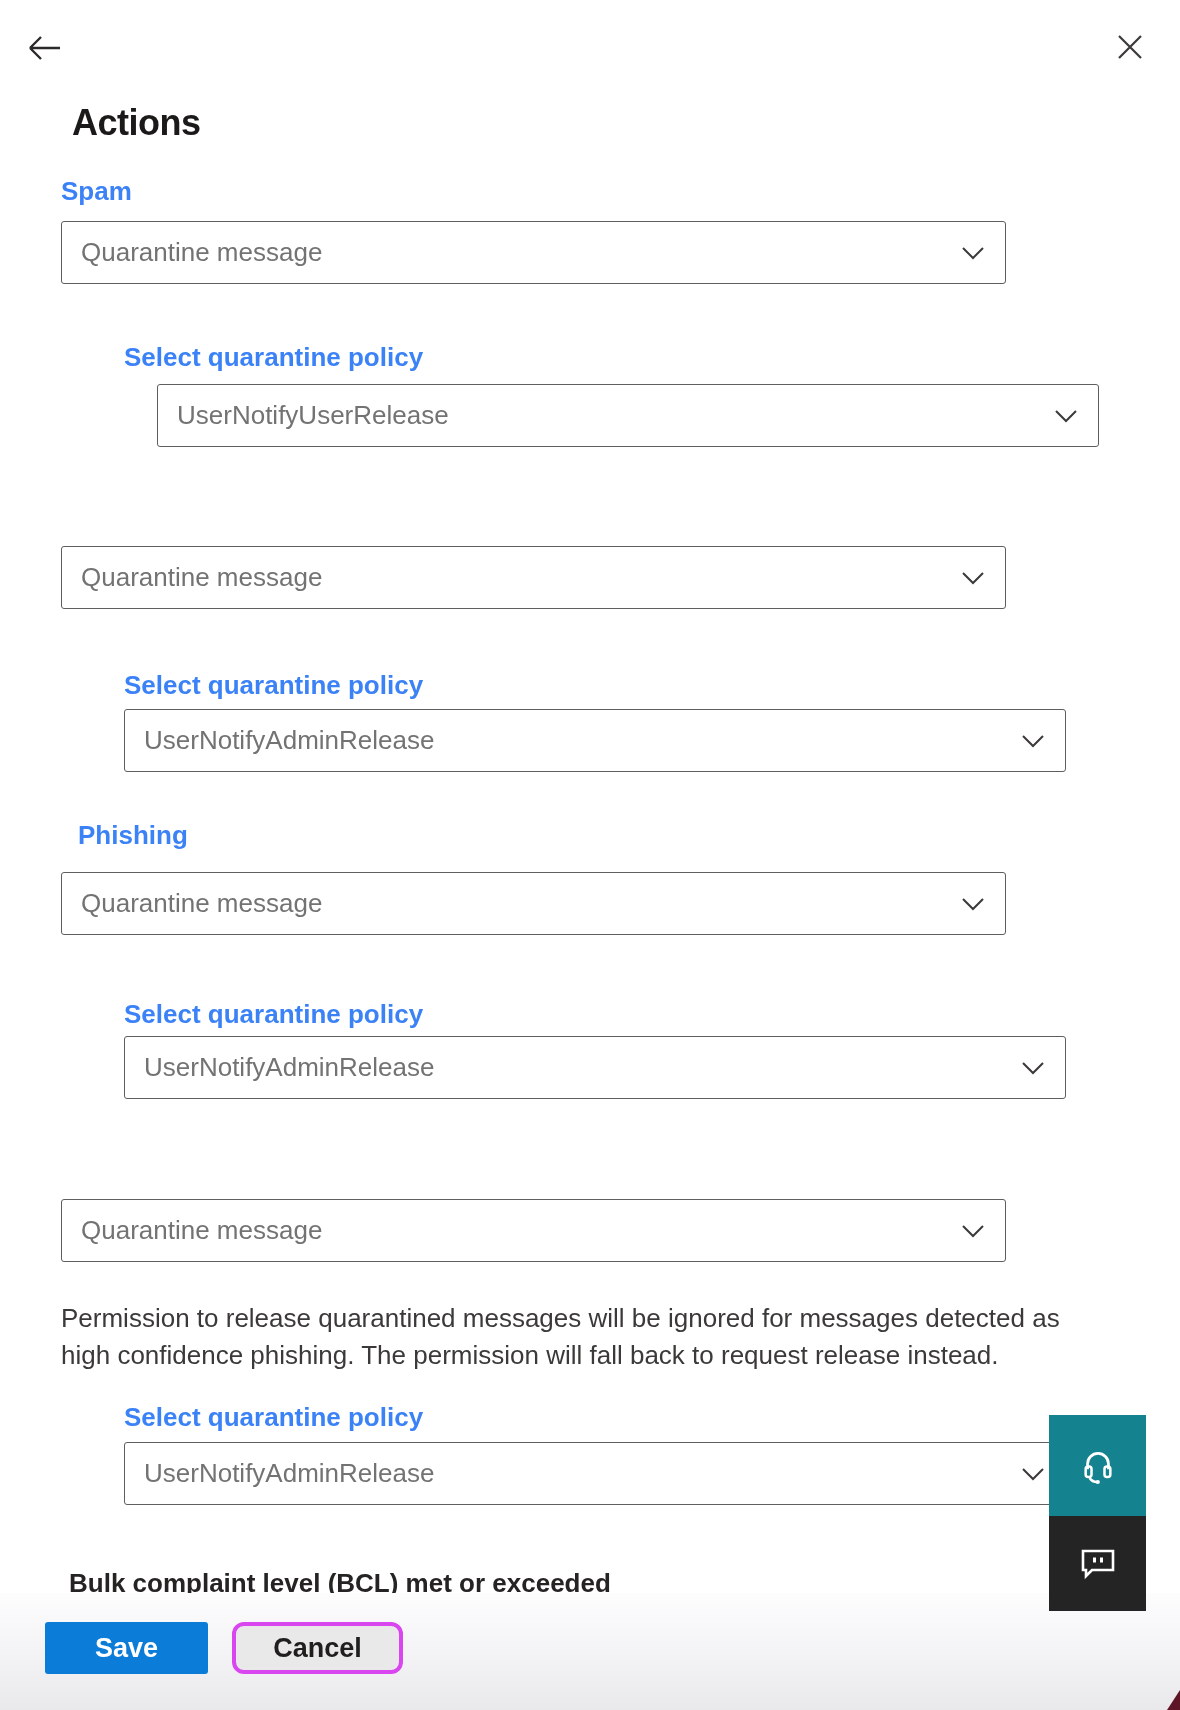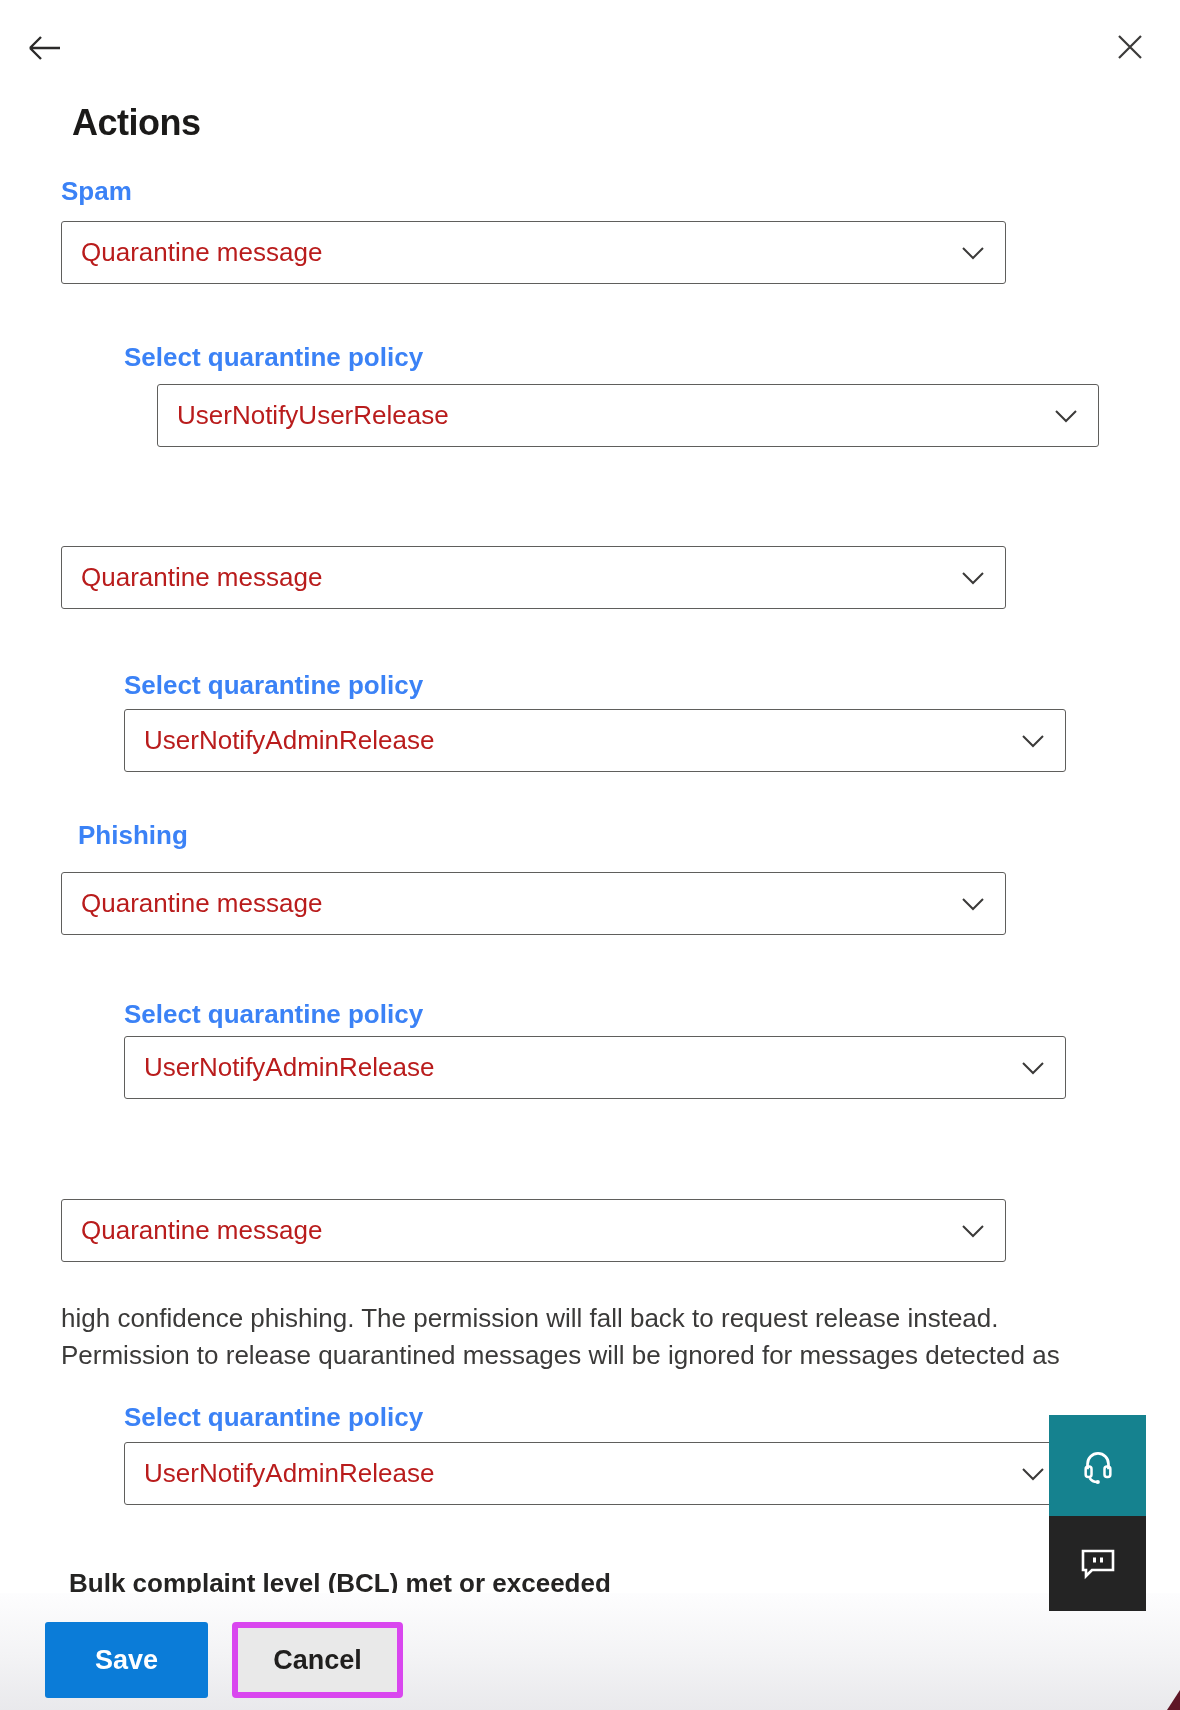--- a/index.html
+++ b/index.html
@@ -18,41 +18,41 @@
     font-size:36px;font-weight:700;color:#1b1a19;letter-spacing:-0.5px;
   }
   .field-label{
     position:absolute;margin:0;font-size:26px;font-weight:600;color:#3b82f6;white-space:nowrap;
   }
   .combo{
     position:absolute;height:63px;box-sizing:border-box;background:#fff;
     border:1.5px solid #5f5e5c;border-radius:3px;
     display:flex;align-items:center;padding:0 60px 0 19px;cursor:pointer;
   }
-  .combo .value{font-size:26px;color:#b91c1c;white-space:nowrap;}
+  .combo .value{font-size:26px;color:#737373;white-space:nowrap;}
   .combo .chev{position:absolute;right:20px;top:50%;margin-top:-7px;}
   .note{
     position:absolute;left:61px;top:1300px;margin:0;
     font-size:26px;font-weight:400;color:#3b3a39;line-height:37px;
   }
   .truncated-label{
     position:absolute;left:61px;top:1560px;margin:8px;
     font-size:26px;font-weight:600;color:#252423;white-space:nowrap;
   }
   .footer{
     position:absolute;left:0;top:1593px;width:1180px;height:117px;
     background:linear-gradient(180deg,#fdfdfe 0%,#f3f3f5 55%,#e9e9ec 100%);
   }
   .btn{
-    position:absolute;top:1622px;height:76px;box-sizing:border-box;
+    position:absolute;top:1622px;height:52px;box-sizing:border-box;
     font-family:"Liberation Sans",sans-serif;font-size:27px;font-weight:600;
     display:flex;align-items:center;justify-content:center;cursor:pointer;
   }
   .btn-save{left:45px;width:163px;background:#0b7cd8;color:#ffffff;border:none;border-radius:3px;}
-  .btn-cancel{left:232px;width:171px;background:#e9e9e9;color:#201f1e;border:6px solid #d946ef;border-radius:4px;}
+  .btn-cancel{left:232px;width:171px;background:#e9e9e9;color:#201f1e;border:4px solid #d946ef;border-radius:12px;}
   .widget{
     position:absolute;left:1049px;width:97px;border:none;padding:0;cursor:pointer;
     display:flex;align-items:center;justify-content:center;line-height:0;
   }
   .widget-support{top:1415px;height:101px;background:#15828f;}
   .widget-feedback{top:1516px;height:95px;background:#242424;}
   .corner-wedge{
     position:absolute;right:0;bottom:0;width:0;height:0;
     border-bottom:20px solid #5e1626;border-left:13px solid transparent;
   }
@@ -144,22 +144,22 @@
     <div class="combo" style="left:61px;top:1199px;width:945px;">
       <span class="value">Quarantine message</span>
       <span class="chev">
         <svg width="24" height="14" viewBox="0 0 24 14">
             <path d="M2 2 L12 12 L22 2" fill="none" stroke="#3b3a39" stroke-width="2"></path>
           </svg>
       </span>
     </div>
 
     <p class="note">
+      <span style="display:block;">Permission to release quarantined messages will be ignored for messages detected as</span>
       <span style="display:block;">high confidence phishing. The permission will fall back to request release instead.</span>
-      <span style="display:block;">Permission to release quarantined messages will be ignored for messages detected as</span>
     </p>
 
     <p class="field-label" style="left:124px;top:1402px;">Select quarantine policy</p>
     <div class="combo" style="left:124px;top:1442px;width:942px;">
       <span class="value">UserNotifyAdminRelease</span>
       <span class="chev">
         <svg width="24" height="14" viewBox="0 0 24 14">
             <path d="M2 2 L12 12 L22 2" fill="none" stroke="#3b3a39" stroke-width="2"></path>
           </svg>
       </span>

